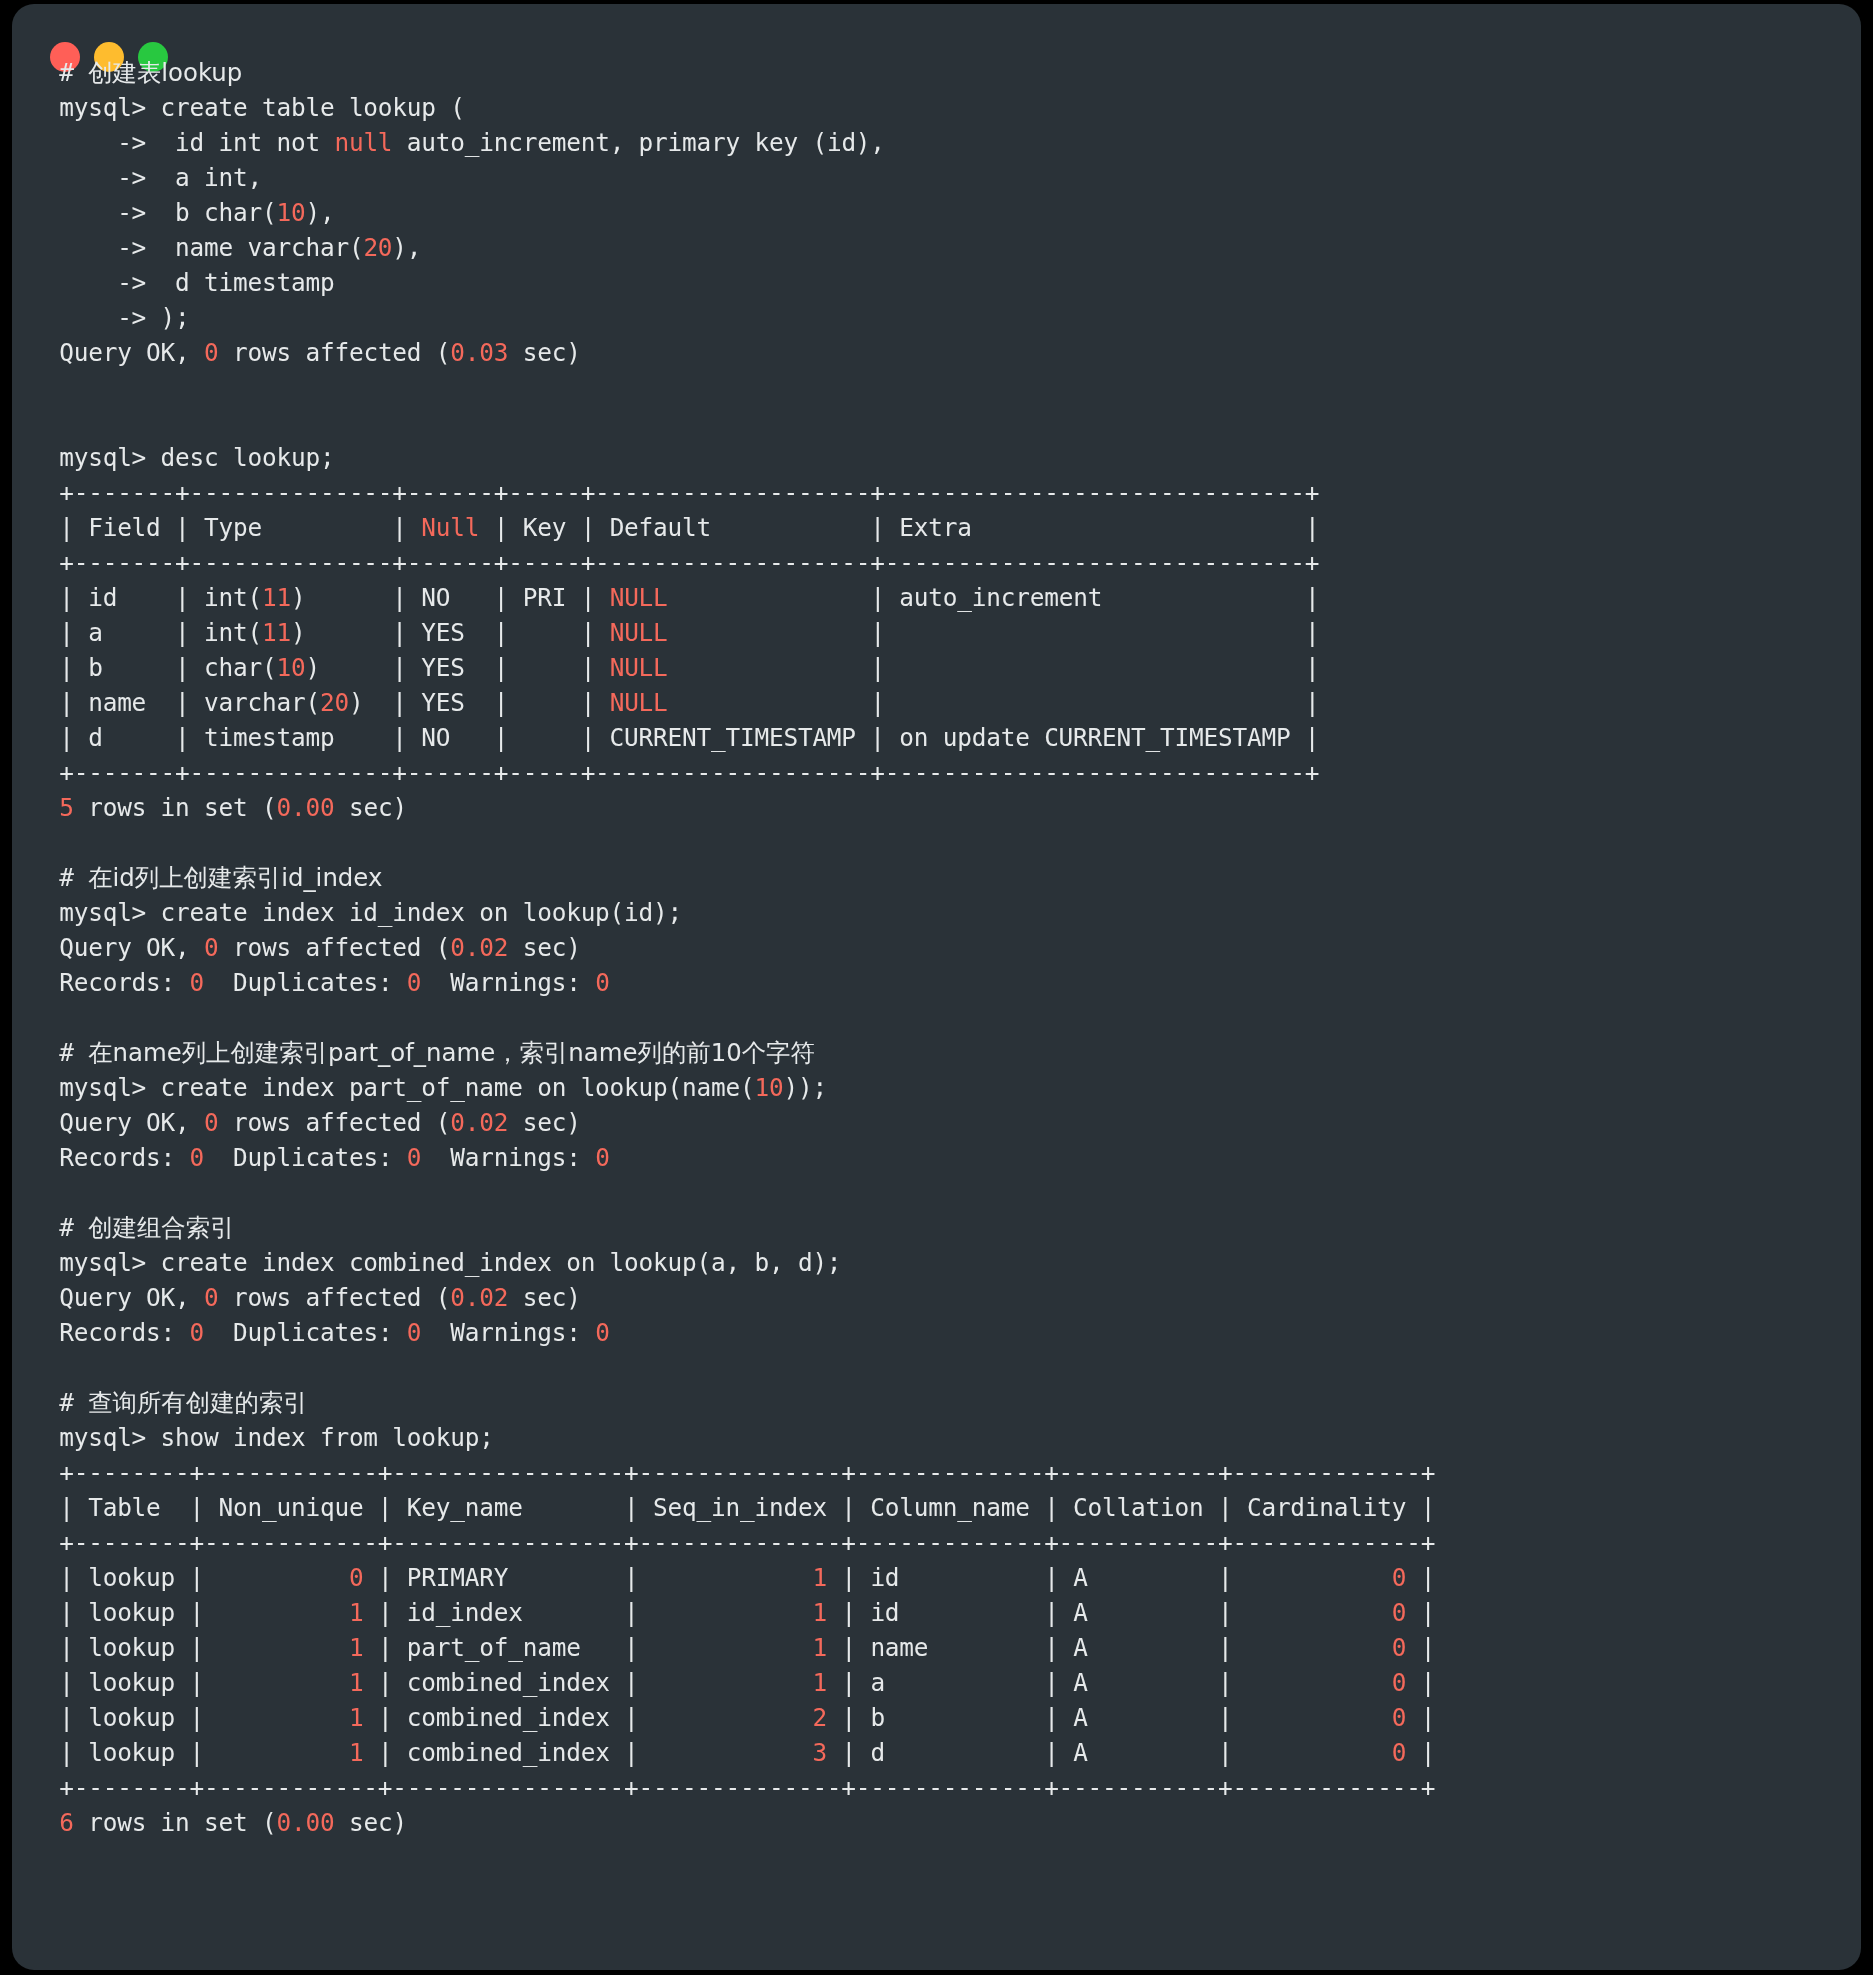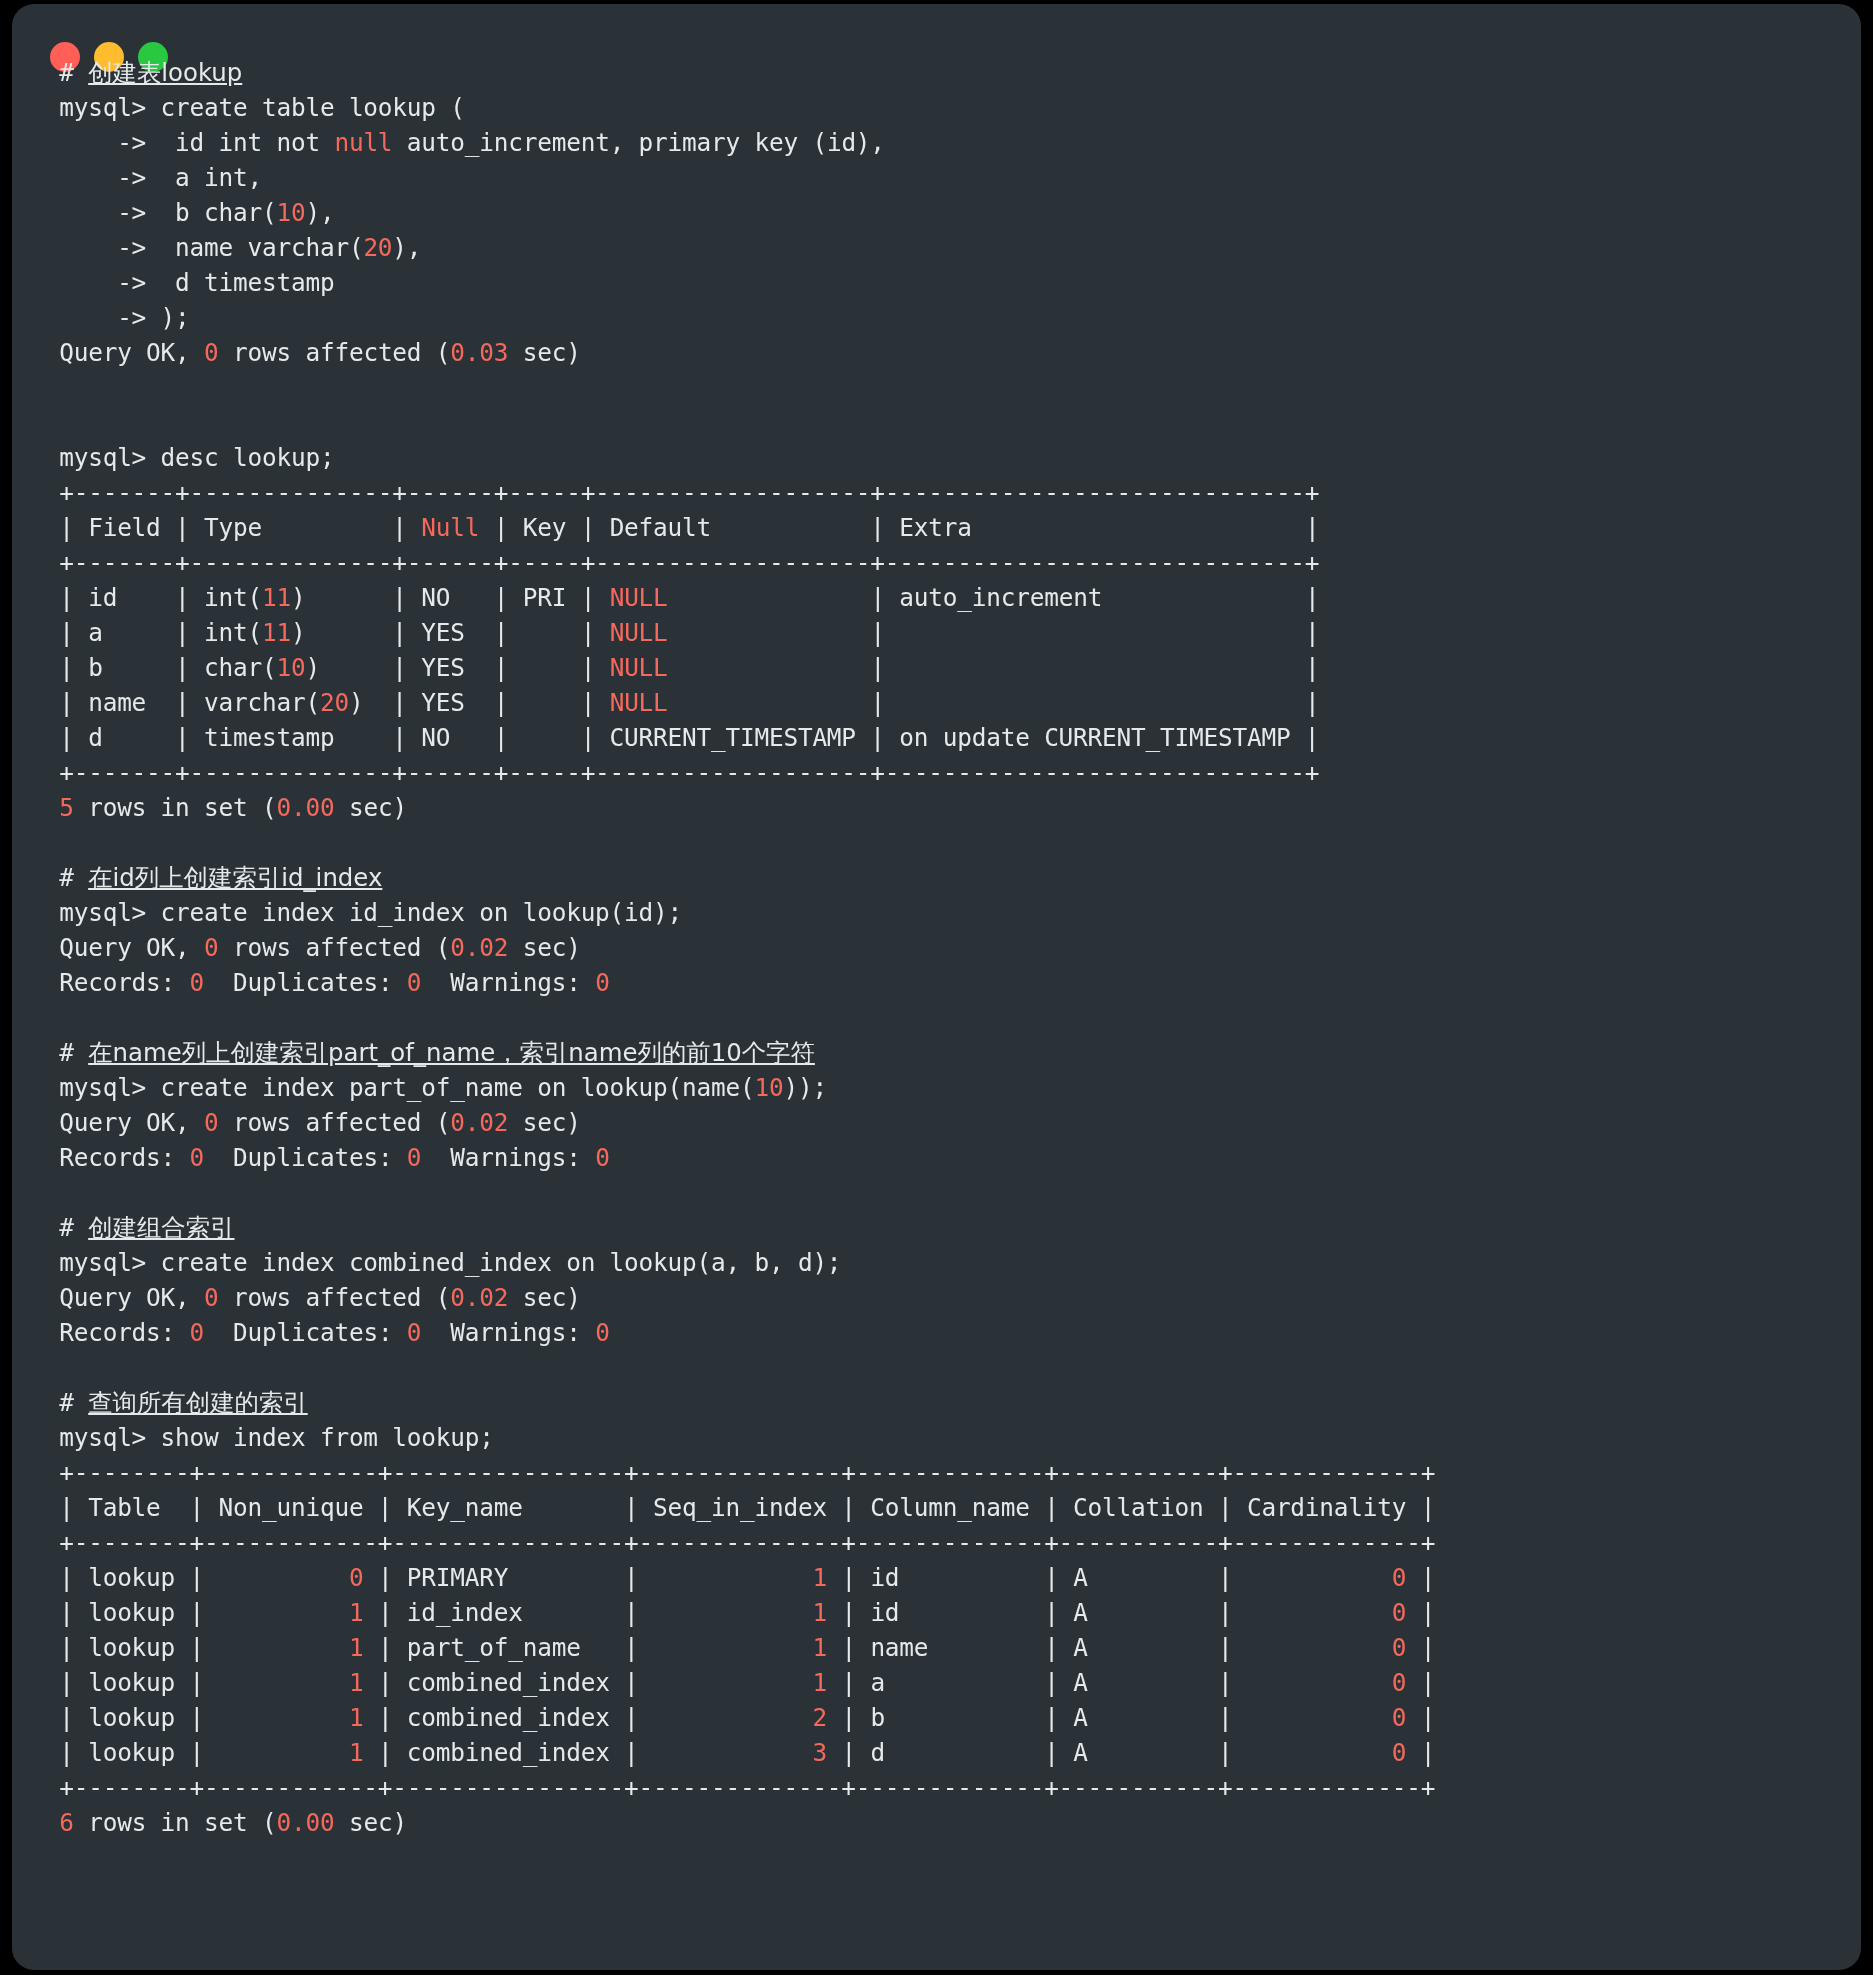--- a/index.html
+++ b/index.html
@@ -56,21 +56,20 @@
   .line {
     height: 35px;
     padding-left: 47px;
     white-space: pre;
   }
   .blank { height: 35px; }
   .num { color: #F4695B; }
   .cjk {
     font-family: "DejaVu Sans", "Liberation Sans", sans-serif;
     letter-spacing: 0;
-    text-decoration: underline;
   }
 </style>
 </head>
 <body>
 
 <div id="window">
 
   <div id="titlebar">
     <div class="light" id="light-close"></div>
     <div class="light" id="light-min"></div>

